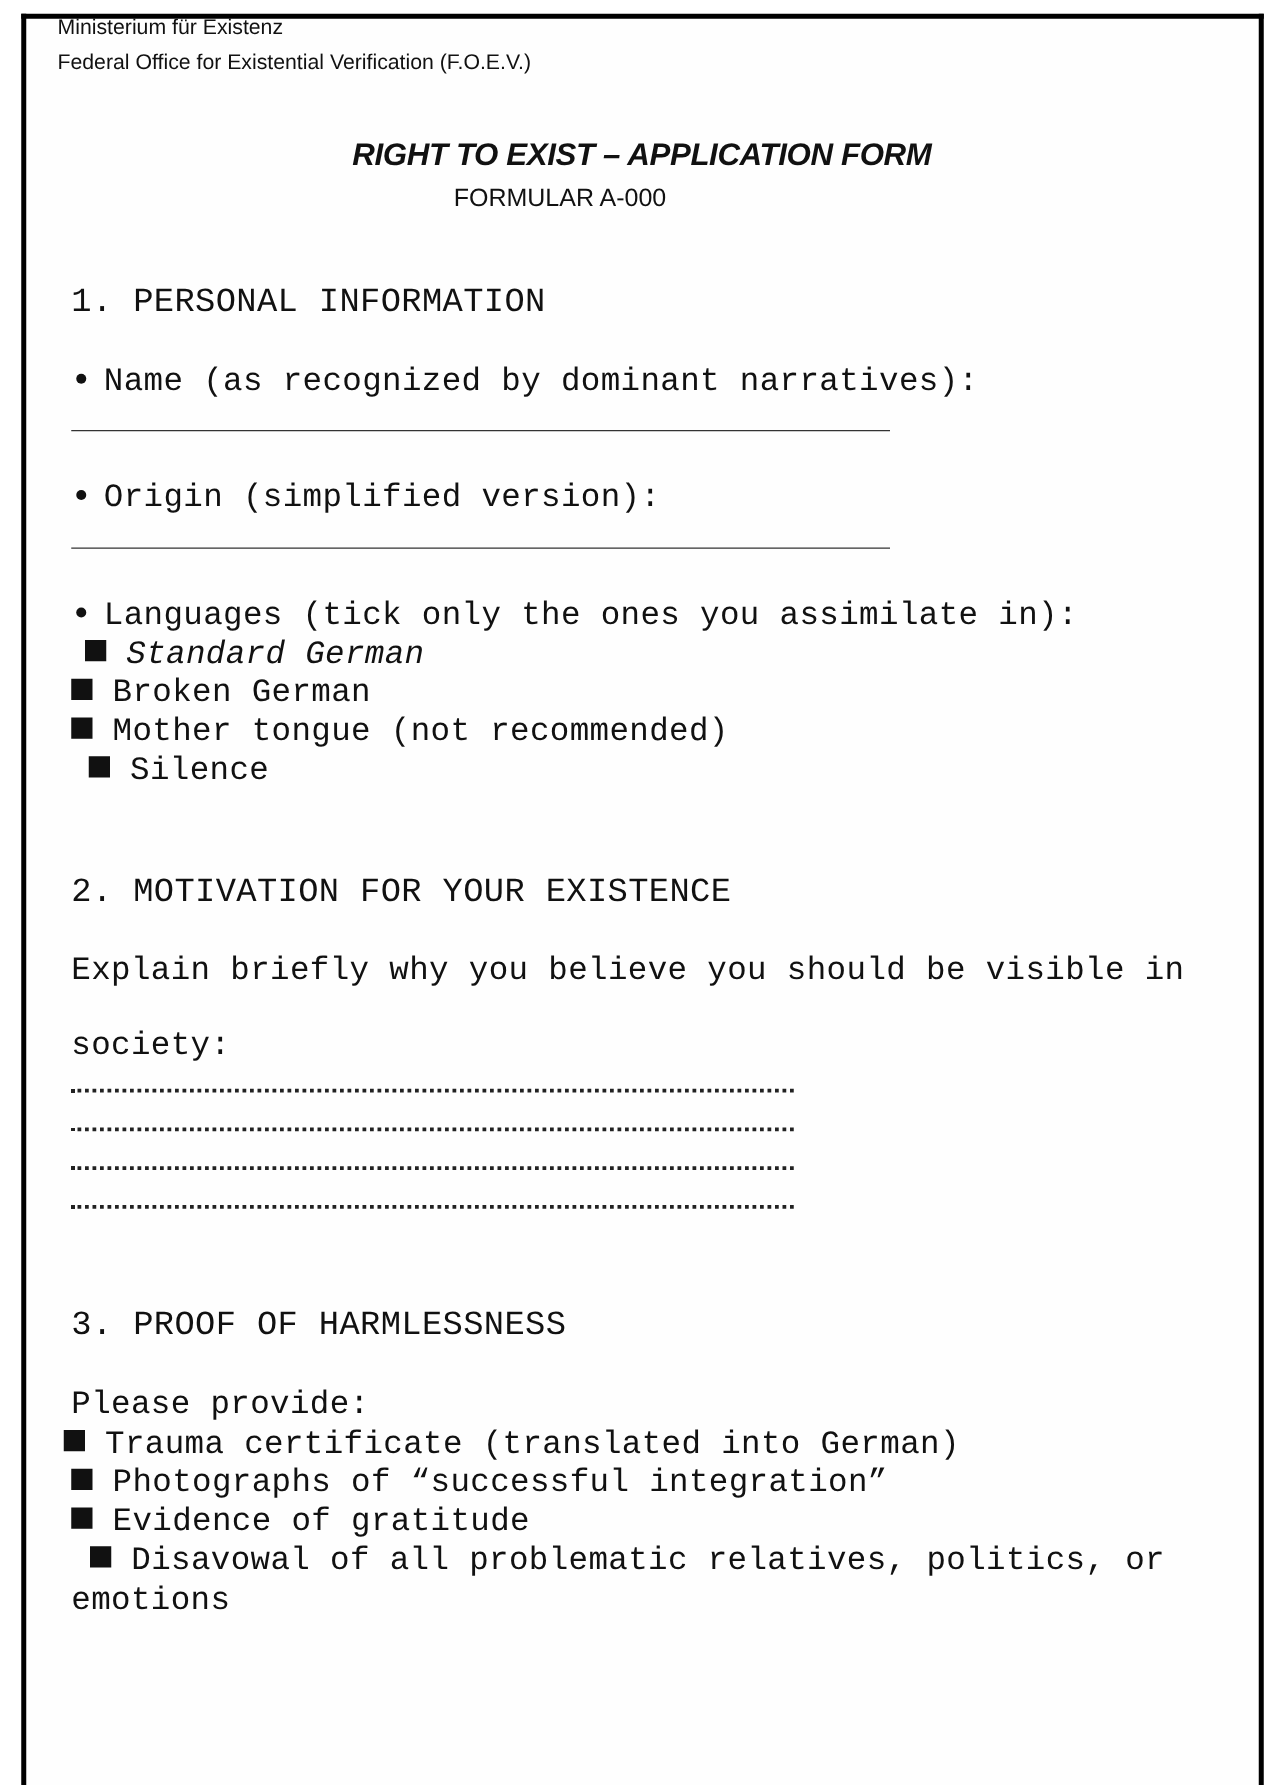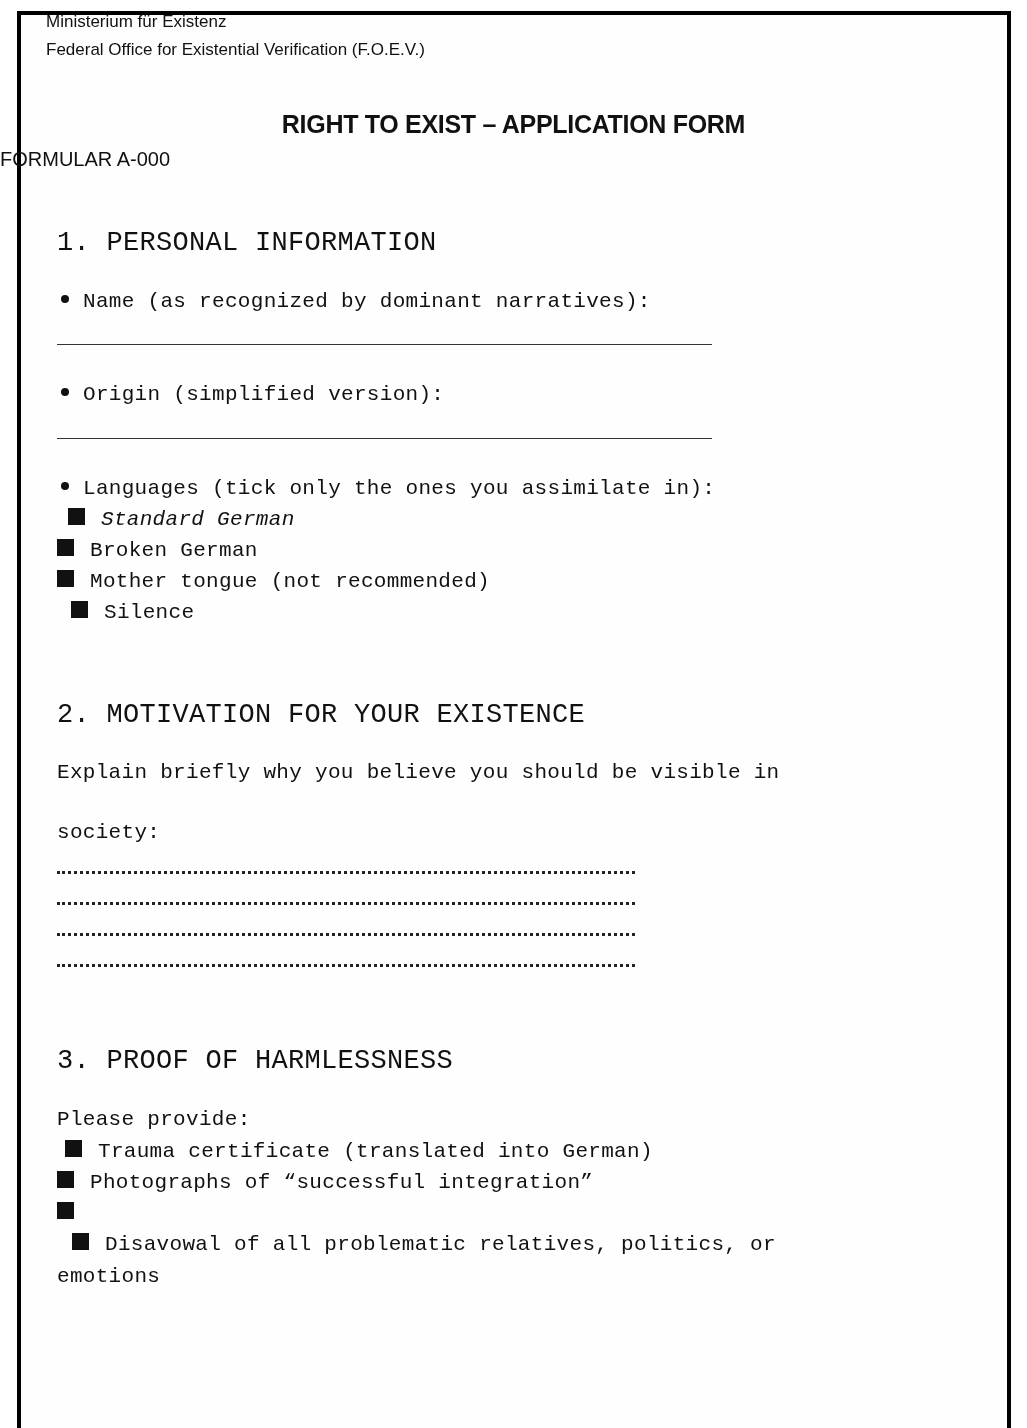--- a/index.html
+++ b/index.html
@@ -26,25 +26,25 @@
       box-sizing: border-box;
       background: #fefefe;
     }
     .sans { font-family: "Liberation Sans", sans-serif; }
     .mono { font-family: "Liberation Mono", monospace; }
     .abs { position: absolute; white-space: nowrap; }
 
     .ministry { left: 46px; top: 12px; font-size: 17px; }
     .office { left: 46px; top: 40px; font-size: 17px; }
 
-    .title { left: 0; width: 1027px; text-align: center; top: 110px; font-size: 25px; font-weight: bold; letter-spacing: -0.3px; }
-    .subtitle { left: 0; width: 896px; text-align: left; top: 148px; font-size: 20px; }
+    .title { left: 0; width: 1027px; text-align: center; top: 110px; font-size: 25px; font-weight: bold; letter-spacing: -0.3px; font-style: italic; }
+    .subtitle { left: 0; width: 896px; text-align: center; top: 148px; font-size: 20px; }
 
     .section-heading { font-size: 27px; letter-spacing: 0.3px; }
-    .body-text { font-size: 21px; letter-spacing: 0.3px; }
+    .body-text { font-size: 26px; letter-spacing: 0.3px; }
 
     .bullet-dot {
       display: inline-block;
       width: 8px; height: 8px; border-radius: 50%;
       background: #111;
       vertical-align: middle;
       margin-right: 14px;
       margin-left: 4px;
       position: relative; top: -2px;
     }
@@ -114,25 +114,25 @@
 
 <div class="dotted-field" style="left:57px; top:871px; width:578px;"></div>
 <div class="dotted-field" style="left:57px; top:902px; width:578px;"></div>
 <div class="dotted-field" style="left:57px; top:933px; width:578px;"></div>
 <div class="dotted-field" style="left:57px; top:964px; width:578px;"></div>
 
 <div class="abs mono section-heading" style="left:57px; top:1046px;">3. PROOF OF HARMLESSNESS</div>
 
 <div class="abs mono body-text" style="left:57px; top:1108px;">Please provide:</div>
 
-<div class="abs mono body-text" style="left:65px; top:1140px;">
+<div class="abs mono body-text" style="left:51px; top:1140px;">
   <span class="checkbox"></span><span>Trauma certificate (translated into German)</span>
 </div>
 <div class="abs mono body-text" style="left:57px; top:1171px;">
   <span class="checkbox"></span><span>Photographs of “successful integration”</span>
 </div>
 <div class="abs mono body-text" style="left:57px; top:1202px;">
-  <span class="checkbox"></span>
+  <span class="checkbox"></span><span>Evidence of gratitude</span>
 </div>
 <div class="abs mono body-text" style="left:57px; top:1233px;padding-left:15px;">
   <span class="checkbox"></span><span>Disavowal of all problematic relatives, politics, or</span>
 </div>
 <div class="abs mono body-text" style="left:57px; top:1265px;">emotions</div>
 
 </body></html>

